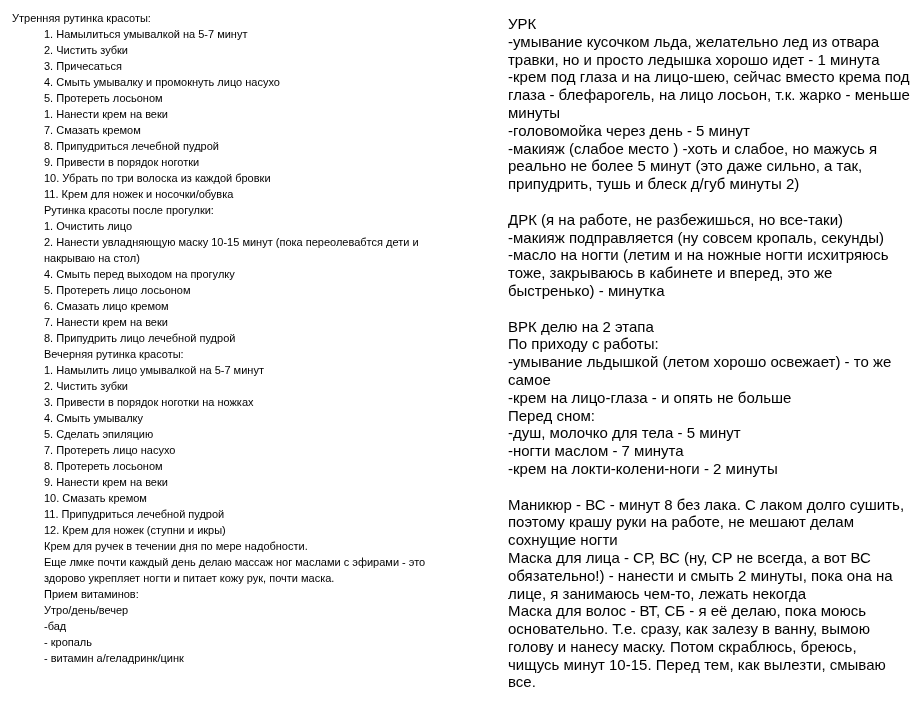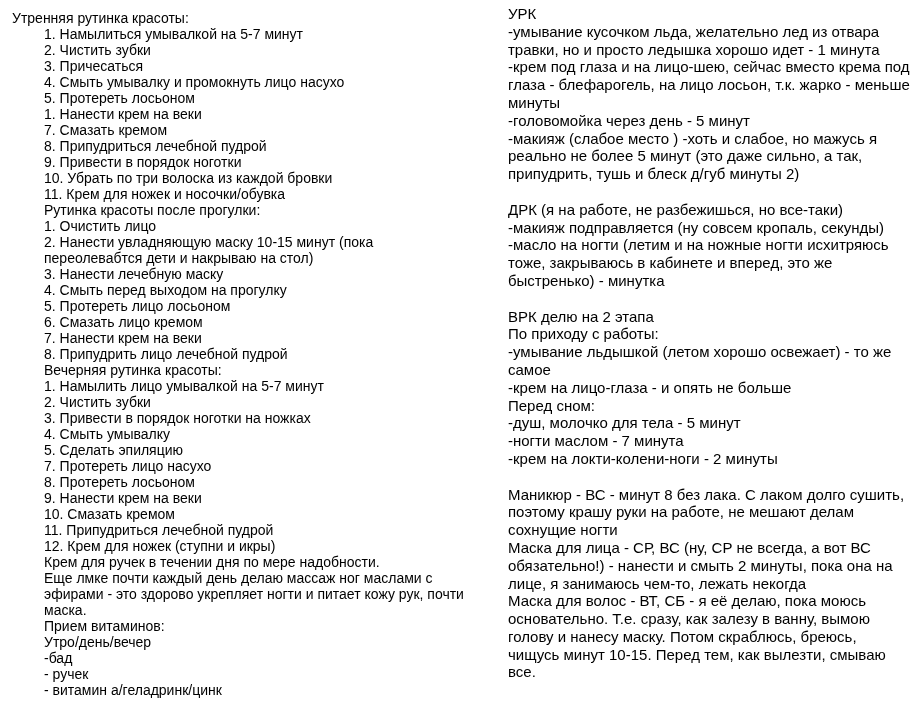--- a/index.html
+++ b/index.html
@@ -17,32 +17,32 @@
     overflow: hidden;
   }
   .col {
     position: absolute;
     top: 0;
   }
   .col-left {
     left: 12px;
     top: 10px;
     width: 452px;
-    font-size: 14px;
+    font-size: 11px;
     line-height: 16px;
   }
   .col-left .line {
     padding-left: 32px;
   }
   .col-left .line.ind0 {
     padding-left: 0;
   }
   .col-right {
     left: 508px;
-    top: 5px;
+    top: 15px;
     width: 402px;
     font-size: 15px;
     line-height: 17.8px;
   }
   .line {
     white-space: normal;
     word-wrap: break-word;
   }
 </style>
 </head>
@@ -58,21 +58,20 @@
       <div class="line ind1">5. Протереть лосьоном</div>
       <div class="line ind1">1. Нанести крем на веки</div>
       <div class="line ind1">7. Смазать кремом</div>
       <div class="line ind1">8. Припудриться лечебной пудрой</div>
       <div class="line ind1">9. Привести в порядок ноготки</div>
       <div class="line ind1">10. Убрать по три волоска из каждой бровки</div>
       <div class="line ind1">11. Крем для ножек и носочки/обувка</div>
       <div class="line ind1">Рутинка красоты после прогулки:</div>
       <div class="line ind1">1. Очистить лицо</div>
       <div class="line ind1">2. Нанести увладняющую маску 10-15 минут (пока переолевабтся дети и накрываю на стол)</div>
-      <div class="line ind1">3. Нанести лечебную маску</div>
       <div class="line ind1">4. Смыть перед выходом на прогулку</div>
       <div class="line ind1">5. Протереть лицо лосьоном</div>
       <div class="line ind1">6. Смазать лицо кремом</div>
       <div class="line ind1">7. Нанести крем на веки</div>
       <div class="line ind1">8. Припудрить лицо лечебной пудрой</div>
       <div class="line ind1">Вечерняя рутинка красоты:</div>
       <div class="line ind1">1. Намылить лицо умывалкой на 5-7 минут</div>
       <div class="line ind1">2. Чистить зубки</div>
       <div class="line ind1">3. Привести в порядок ноготки на ножках</div>
       <div class="line ind1">4. Смыть умывалку</div>
@@ -81,21 +80,21 @@
       <div class="line ind1">8. Протереть лосьоном</div>
       <div class="line ind1">9. Нанести крем на веки</div>
       <div class="line ind1">10. Смазать кремом</div>
       <div class="line ind1">11. Припудриться лечебной пудрой</div>
       <div class="line ind1">12. Крем для ножек (ступни и икры)</div>
       <div class="line ind1">Крем для ручек в течении дня по мере надобности.</div>
       <div class="line ind1">Еще лмке почти каждый день делаю массаж ног маслами с эфирами - это здорово укрепляет ногти и питает кожу рук, почти маска.</div>
       <div class="line ind1">Прием витаминов:</div>
       <div class="line ind1">Утро/день/вечер</div>
       <div class="line ind1">-бад</div>
-      <div class="line ind1">- ручек</div>
+      <div class="line ind1">- кропаль</div>
       <div class="line ind1">- витамин а/геладринк/цинк</div>
     </div>
   <div class="col col-right">
       <div class="line">УРК</div>
       <div class="line">-умывание кусочком льда, желательно лед из отвара травки, но и просто ледышка хорошо идет - 1 минута</div>
       <div class="line">-крем под глаза и на лицо-шею, сейчас вместо крема под глаза - блефарогель, на лицо лосьон, т.к. жарко - меньше минуты</div>
       <div class="line">-головомойка через день - 5 минут</div>
       <div class="line">-макияж (слабое место ) -хоть и слабое, но мажусь я реально не более 5 минут (это даже сильно, а так, припудрить, тушь и блеск д/губ минуты 2)</div>
       <div class="line">&nbsp;</div>
       <div class="line">ДРК (я на работе, не разбежишься, но все-таки)</div>

